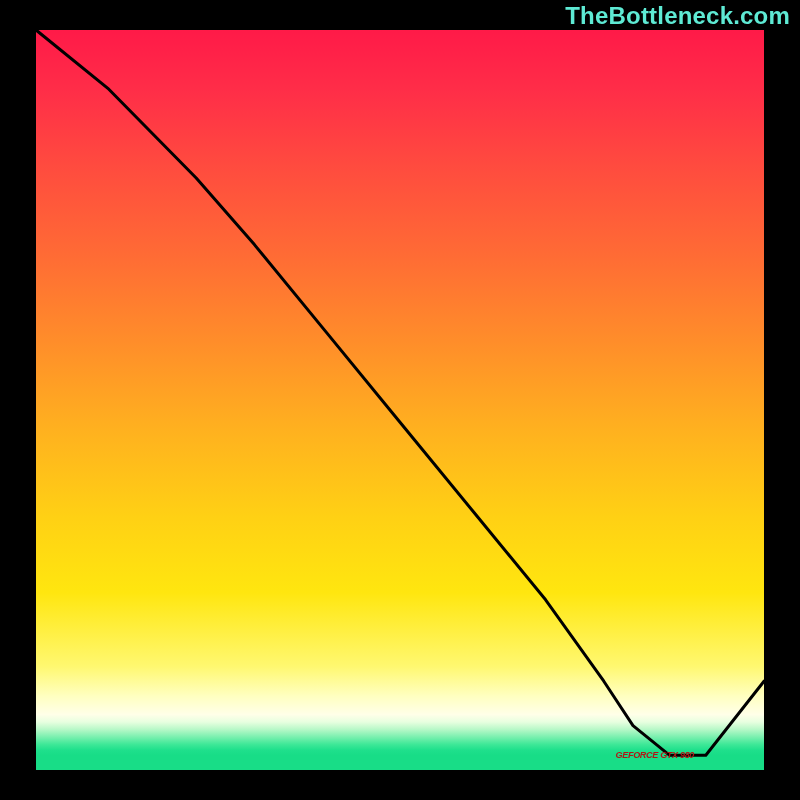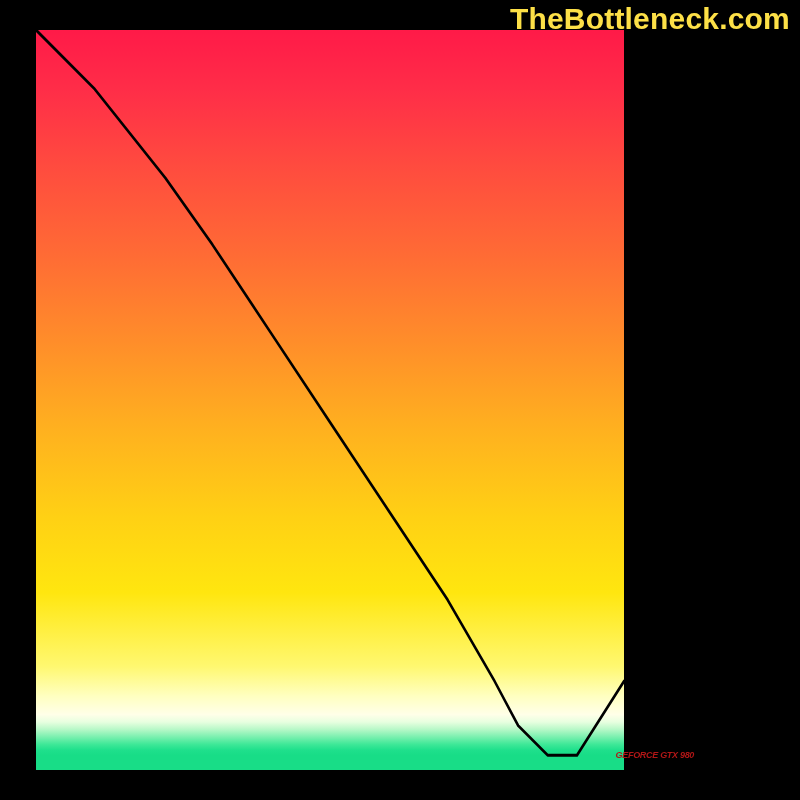--- a/index.html
+++ b/index.html
@@ -13,32 +13,32 @@
   }
   .stage {
     position: relative;
     width: 800px;
     height: 800px;
   }
   .watermark {
     position: absolute;
     top: 2px;
     right: 10px;
-    font-size: 30px;
+    font-size: 24px;
     font-weight: 600;
-    color: #fde047;
+    color: #5eead4;
     letter-spacing: 0.2px;
     user-select: none;
   }
   
   .plot-frame {
     position: absolute;
     left: 36px;
     top: 30px;
-    width: 588px;   
+    width: 728px;   
     height: 740px;  
     box-sizing: border-box;
     
     background: #7dd3fc;
     font-style: italic;
   }
   .plot-area {
     position: absolute;
     left: 0;
     top: 0;

